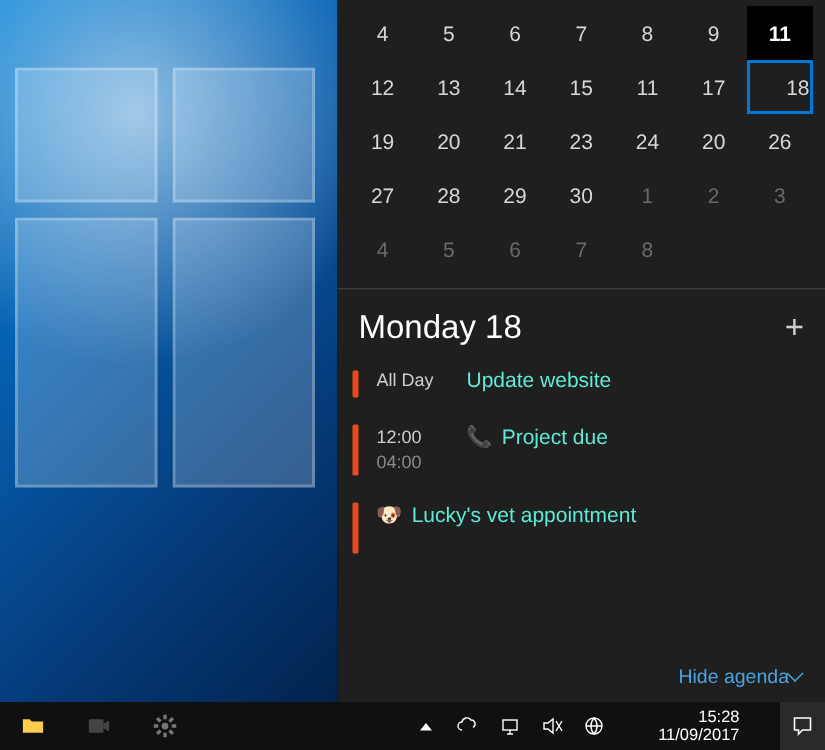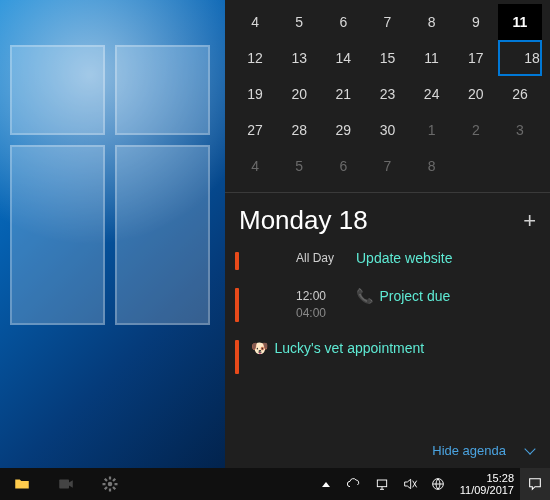--- a/index.html
+++ b/index.html
@@ -28,40 +28,40 @@
   .grid { display:grid; grid-template-columns:repeat(7,1fr); }
   .cell { height:36px; display:flex; align-items:center; justify-content:center;
     font-size:14px; color:#d8d8d8; cursor:pointer; position:relative; }
   .cell.dim { color:#6a6a6a; }
   .cell.today { background:#000000; color:#fff; font-weight:600; }
   .cell.selected { box-shadow: inset 0 0 0 2px #0078d7; padding-left: 24px; }
   .divider { height:1px; background:#3a3a3a; margin:2px 0 6px 0; }
 
   .agenda-header { display:flex; align-items:center; justify-content:space-between;
     padding:6px 14px 10px 14px; }
-  .agenda-title { font-size:26px; font-weight:400; color:#fff; }
+  .agenda-title { font-size:22px; font-weight:400; color:#fff; }
   .plus { font-size:22px; color:#d0d0d0; cursor:pointer; }
 
   .event { display:flex; align-items:flex-start; gap:12px; padding:4px 14px 14px 10px; }
   .bar { width:4px; background:#e84a1a; border-radius:1px; }
   .bar.short { height:18px; margin-top:2px; }
   .bar.tall { height:34px; }
-  .time-col { width:48px; font-size:12px; color:#cfcfcf; line-height:17px;margin-left:45px; }
+  .time-col { width:48px; font-size:12px; color:#cfcfcf; line-height:17px; }
   .time-col .end { color:#8a8a8a; }
   .ev-text { font-size:14px; color:#5eead4; display:flex; align-items:center; gap:6px; padding-top:0px; }
   .ev-text .emoji { font-size:14px; }
 
   .hide-agenda { position:absolute; right:16px; bottom:10px; color:#4aa3e0;
-    font-size:13px; display:flex; align-items:center; gap:20px; cursor:pointer; }
+    font-size:13px; display:flex; align-items:center; gap:0; cursor:pointer; }
   .chevdown { display:inline-block; width:8px; height:8px; border-right:1.5px solid #4aa3e0;
     border-bottom:1.5px solid #4aa3e0; transform:rotate(45deg); margin-top:-3px; }
 
   
   .taskbar { position:absolute; left:0; bottom:0; width:550px; height:32px;
-    background:#101010; display:flex; align-items:center; color:#fff; }
+    background:#101010; display:flex; align-items:center; color:#fff;gap:21px; }
   .task-spacer { flex:1; }
   .tray { display:flex; align-items:center; gap:12px; padding:0 8px 0 4px; }
   .tray .ico { width:16px; height:16px; display:flex; align-items:center; justify-content:center; }
   .tray svg { stroke:#fff; fill:none; stroke-width:1.4; }
   .chevup { width:0; height:0; border-left:4px solid transparent; border-right:4px solid transparent;
     border-bottom:5px solid #fff; }
   .clock { font-size:11px; line-height:12px; text-align:right; padding:0 6px; }
   .action-center { width:30px; height:32px; display:flex; align-items:center; justify-content:center;
     background:#2a2a2a; }
 

